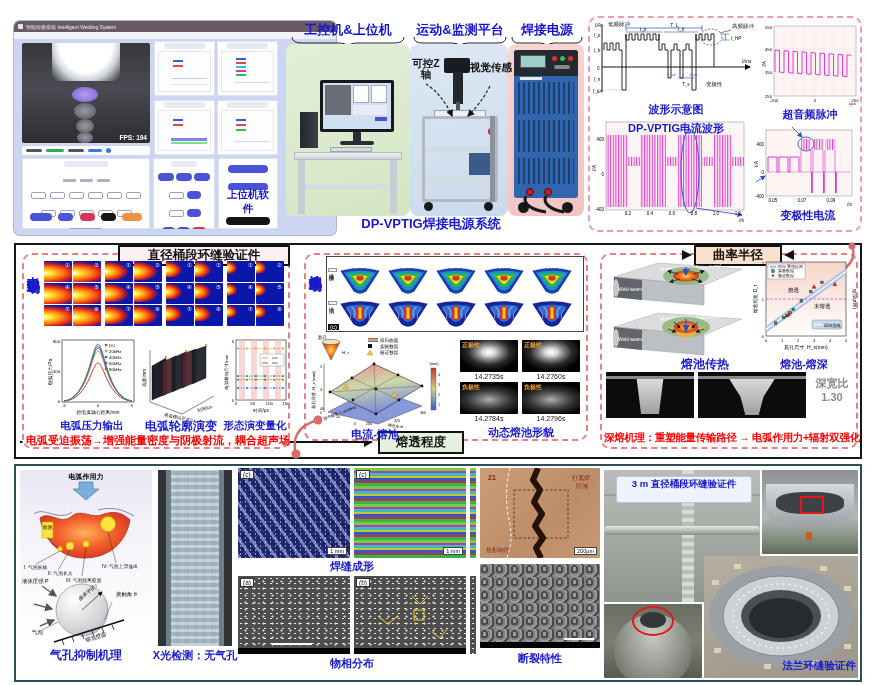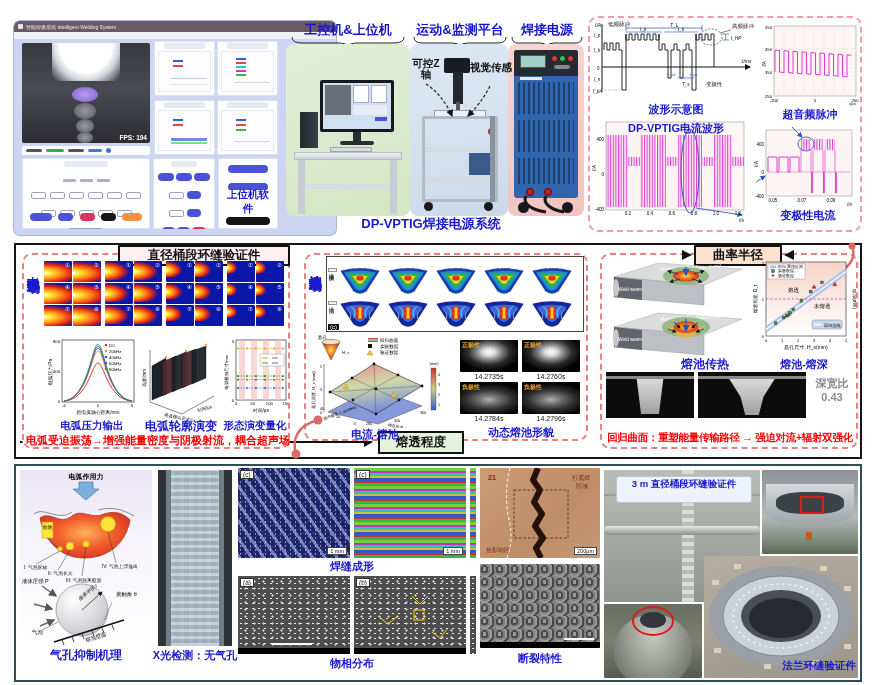--- a/index.html
+++ b/index.html
@@ -872,23 +872,23 @@
 <div class="xsec" style="left:606px;top:372px;width:88px;height:46px">
   <div class="wshape" style="left:28px;top:6px;width:32px;height:36px;clip-path:polygon(8% 0,92% 0,78% 100%,22% 100%)"></div>
   <div class="a" style="left:0;top:4px;width:88px;height:3px;background:#8a8a8a"></div>
 </div>
 <div class="xsec" style="left:698px;top:372px;width:108px;height:46px">
   <div class="wshape" style="left:30px;top:5px;width:48px;height:38px;clip-path:polygon(0 0,100% 0,74% 52%,64% 100%,36% 100%,26% 52%)"></div>
   <div class="a" style="left:0;top:4px;width:108px;height:3px;background:#8a8a8a"></div>
 </div>
 <div class="a" style="left:808px;top:376px;width:48px;color:#8a8a8a;font-weight:700;font-size:11px;text-align:center;line-height:1.3">
   <div>深宽比</div>
-  <div>0.43</div>
-</div>
-<div class="redline" style="left:604px;top:431px;width:252px;font-size:10.5px;letter-spacing:-0.3px">回归曲面：重塑能量传输路径 → 强迫对流+辐射双强化</div>
+  <div>1.30</div>
+</div>
+<div class="redline" style="left:604px;top:431px;width:252px;font-size:10.5px;letter-spacing:-0.3px">深熔机理：重塑能量传输路径 → 电弧作用力+辐射双强化</div>
 
 <div class="panel" style="left:14px;top:464px;width:848px;height:218px;border:2px solid #2e4d57"></div>
 
 <div class="a" style="left:20px;top:470px;width:132px;height:176px;background:linear-gradient(180deg,#eae6f4 0%,#f6f4fa 40%,#ffffff 100%)"></div>
 <svg class="a" style="left:20px;top:470px" width="132" height="176" viewBox="0 0 132 176">
   <text x="66" y="9" font-size="7" font-weight="bold" text-anchor="middle">电弧作用力</text>
   <polygon points="59,12 73,12 73,19 79,19 66,30 53,19 59,19" fill="#7aaede" stroke="#4a7ab0" stroke-width="0.7"></polygon>
   <path d="M20,48 C30,40 40,56 52,46 C62,38 72,50 84,44 C96,40 104,44 110,50 C106,72 90,88 64,88 C40,88 24,70 20,48 Z" fill="url(#poolred)" stroke="#b03020" stroke-width="0.8"></path>
   <path d="M14,44 C24,36 38,52 52,42 M78,40 C92,36 104,40 114,46" stroke="#8a8a92" stroke-width="1" fill="none"></path>
   <g fill="#ffe23c" stroke="#c8a800" stroke-width="0.7">

